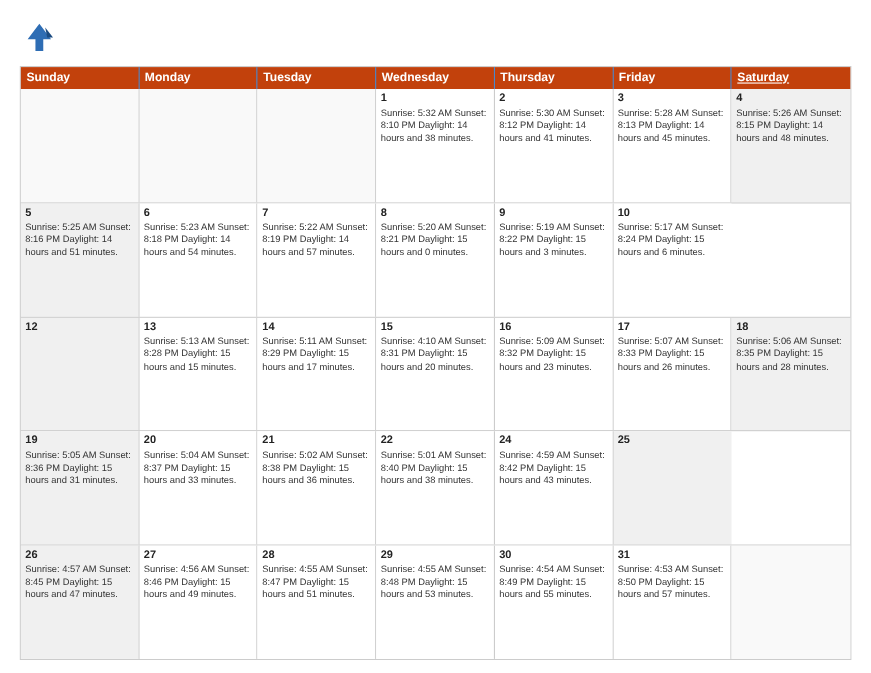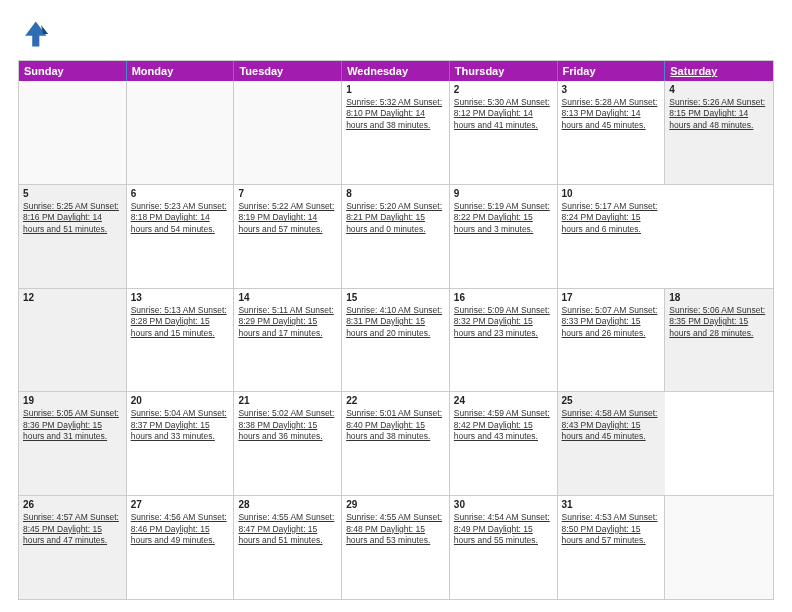--- a/index.html
+++ b/index.html
@@ -61,21 +61,21 @@
     }
     .calendar {
       flex: 1;
       display: flex;
       flex-direction: column;
       border: 1px solid #ccc;
     }
     .cal-header {
       display: grid;
       grid-template-columns: repeat(7, 1fr);
-      background: #a21caf;
+      background: #c2410c;
     }
     .cal-header-cell {
       color: #fff;
       font-size: 11px;
       font-weight: bold;
       padding: 4px 5px;
       border-right: 1px solid #4a88cc;
       text-align: left;
     }
     .cal-header-cell:last-child { border-right: none; text-decoration: underline; }
@@ -105,21 +105,20 @@
     .day-num {
       font-size: 10px;
       font-weight: bold;
       color: #222;
       margin-bottom: 2px;
     }
     .day-info {
       font-size: 8.5px;
       line-height: 1.35;
       color: #333;
-      text-decoration: underline;
     }
   </style>
 </head>
 <body>
 
 <div class="page">
   <div class="header">
     <div class="logo">
       <svg class="logo-icon" viewBox="0 0 36 36">
         <polygon points="20,4 32,20 24,20 24,32 16,32 16,20 8,20" fill="#2e6db4"></polygon>
@@ -302,24 +301,20 @@
           </div>
           <div class="cal-cell">
             <div class="day-num">24</div>
             <div class="day-info">Sunrise: 4:59 AM
 Sunset: 8:42 PM
 Daylight: 15 hours
 and 43 minutes.</div>
           </div>
           <div class="cal-cell shaded">
             <div class="day-num">25</div>
-            <div class="day-info">Sunrise: 4:58 AM
-Sunset: 8:43 PM
-Daylight: 15 hours
-and 45 minutes.</div>
           </div>
         </div>
         <div class="cal-row">
           <div class="cal-cell shaded">
             <div class="day-num">26</div>
             <div class="day-info">Sunrise: 4:57 AM
 Sunset: 8:45 PM
 Daylight: 15 hours
 and 47 minutes.</div>
           </div>

